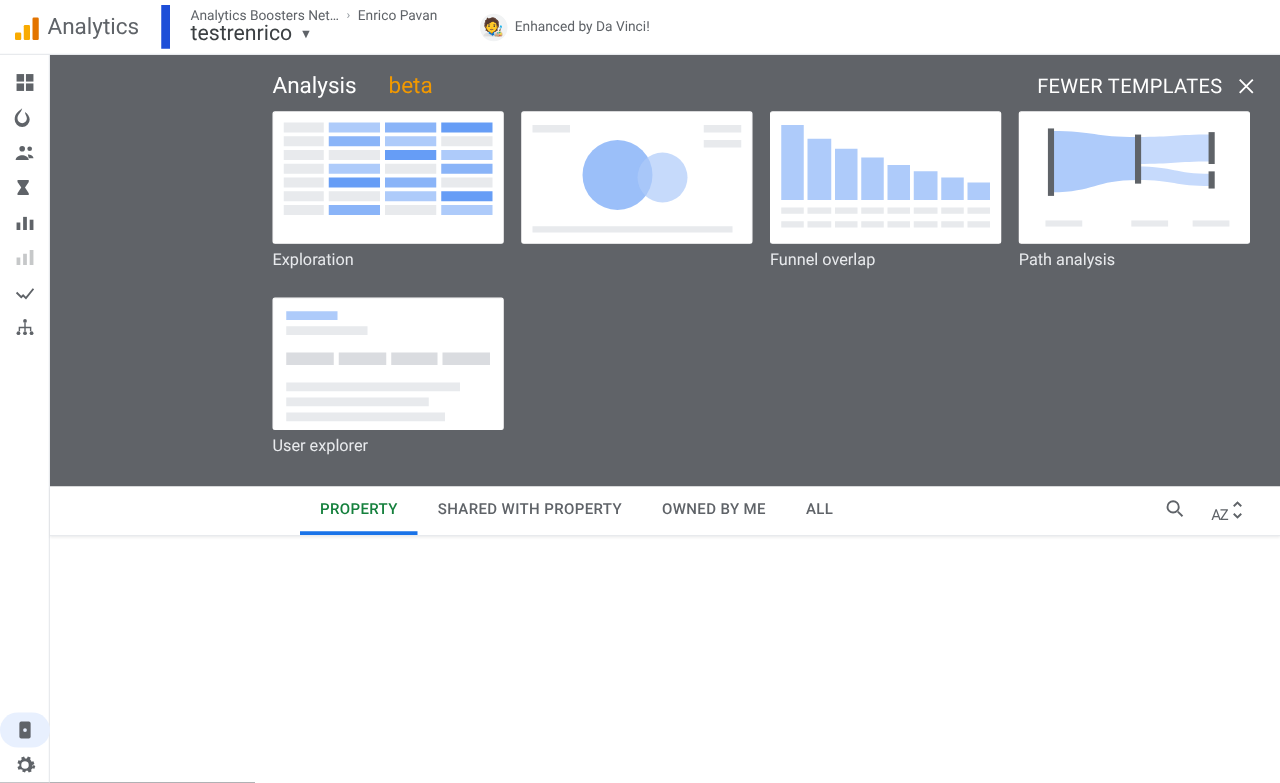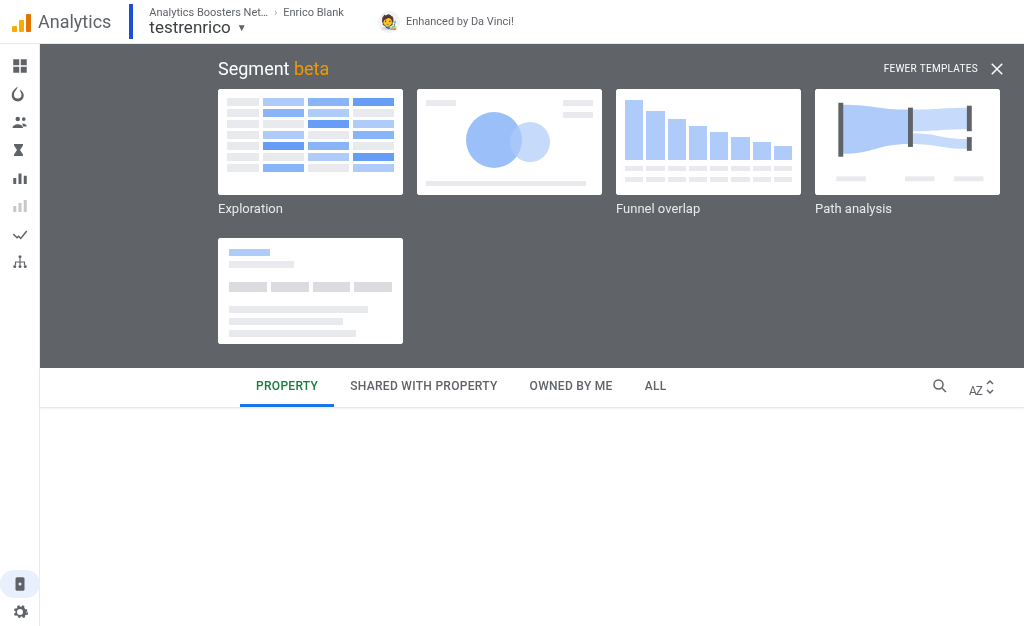--- a/index.html
+++ b/index.html
@@ -30,21 +30,21 @@
   .logo-mark {
     width: 20px; height: 20px;
     position: relative;
   }
   .logo-mark span { position: absolute; bottom: 0; border-radius: 1px; }
   .logo-mark .b1 { left:0;  width:5px; height:6px;  background:#f9ab00; }
   .logo-mark .b2 { left:7px;width:5px; height:12px; background:#f9ab00; }
   .logo-mark .b3 { left:14px;width:5px;height:18px; background:#e37400; }
   .logo-text { font-size:18px; color:#5f6368; font-weight:400; }
   .crumbs {
-    border-left: 4px solid #1d4ed8;
+    border-left: 7px solid #1d4ed8;
     padding: 2px 16px;
     display:flex; flex-direction:column;
   }
   .crumb-row { display:flex; align-items:center; gap:6px; font-size:11px; color:#5f6368; }
   .crumb-chev { color:#9aa0a6; font-size:10px; }
   .property-row { display:flex; align-items:center; gap:6px; font-size:17px; color:#3c4043; margin-top:-2px;}
   .prop-caret { font-size:10px; color:#5f6368; }
   .enhanced {
     display:flex; align-items:center; gap:6px;
     margin-left: 10px;
@@ -87,22 +87,22 @@
   .templates-zone {
     background:#606368;
     padding: 14px 18px 24px 178px;
     color:#fff;
   }
   .templates-header {
     display:flex;align-items:center;justify-content:space-between;
     margin-bottom:10px;
   }
   .templates-title { font-size:18px; font-weight:400; }
-  .templates-title .beta { color:#f29900; margin-left:0; font-style:normal; }
-  .fewer { display:flex;align-items:center;gap:10px;font-size:10px;letter-spacing:.3px; cursor:pointer;}
+  .templates-title .beta { color:#f29900; margin-left:21px; font-style:normal; }
+  .fewer { display:flex;align-items:center;gap:10px;font-size:16px;letter-spacing:.3px; cursor:pointer;}
   .fewer .x { width:18px;height:18px; display:flex;align-items:center;justify-content:center; }
   .tpl-grid {
     display:grid;
     grid-template-columns: repeat(4, 185px);
     gap: 22px 14px;
   }
   .tpl-card {
     display:flex;flex-direction:column;gap:6px;
     cursor:pointer;
   }
@@ -185,21 +185,21 @@
         <span class="b2"></span>
         <span class="b3"></span>
     </div>
     <div class="logo-text">Analytics</div>
   </div>
 
   <div class="crumbs">
     <div class="crumb-row">
       <span>Analytics Boosters Net…</span>
       <span class="crumb-chev">›</span>
-      <span>Enrico Blank</span>
+      <span>Enrico Pavan</span>
     </div>
     <div class="property-row">
       <span>testrenrico</span>
       <span class="prop-caret">▼</span>
     </div>
   </div>
 
   <div class="enhanced">
     <div class="avatar">🧑‍🎨</div>
     <div>Enhanced by Da Vinci!</div>
@@ -273,21 +273,21 @@
         <path d="M12 8a4 4 0 100 8 4 4 0 000-8zm9 4l2 1-1 3-2-.5a8 8 0 01-1.5 1.5l.5 2-3 1-1-2h-2l-1 2-3-1 .5-2A8 8 0 017 16.5L5 17l-1-3 2-1v-2l-2-1 1-3 2 .5A8 8 0 018.5 6L8 4l3-1 1 2h2l1-2 3 1-.5 2A8 8 0 0119 8.5l2-.5 1 3-2 1v2z"></path>
       </svg>
   </div>
 </div>
 
 <div class="main">
 
   <div class="templates-zone">
     <div class="templates-header">
       <div class="templates-title">
-        <span>Segment</span>
+        <span>Analysis</span>
         <span class="beta">beta</span>
       </div>
       <div class="fewer">
         <span>FEWER TEMPLATES</span>
         <span class="x">
           <svg viewBox="0 0 24 24" width="18" height="18">
               <path d="M5 5l14 14M19 5L5 19" stroke="#fff" stroke-width="2" fill="none"></path>
             </svg>
         </span>
       </div>
@@ -412,20 +412,21 @@
                 <span></span>
                 <span></span>
                 <span></span>
               </div>
             <div style="height:4px"></div>
             <div class="uex-row" style="width:85%"></div>
             <div class="uex-row" style="width:70%"></div>
             <div class="uex-row" style="width:78%"></div>
           </div>
         </div>
+        <div class="tpl-label">User explorer</div>
       </div>
     </div>
   </div>
 
   <div class="tabrow">
     <div class="tab active">PROPERTY</div>
     <div class="tab">SHARED WITH PROPERTY</div>
     <div class="tab">OWNED BY ME</div>
     <div class="tab">ALL</div>
     <div class="toolbar">

